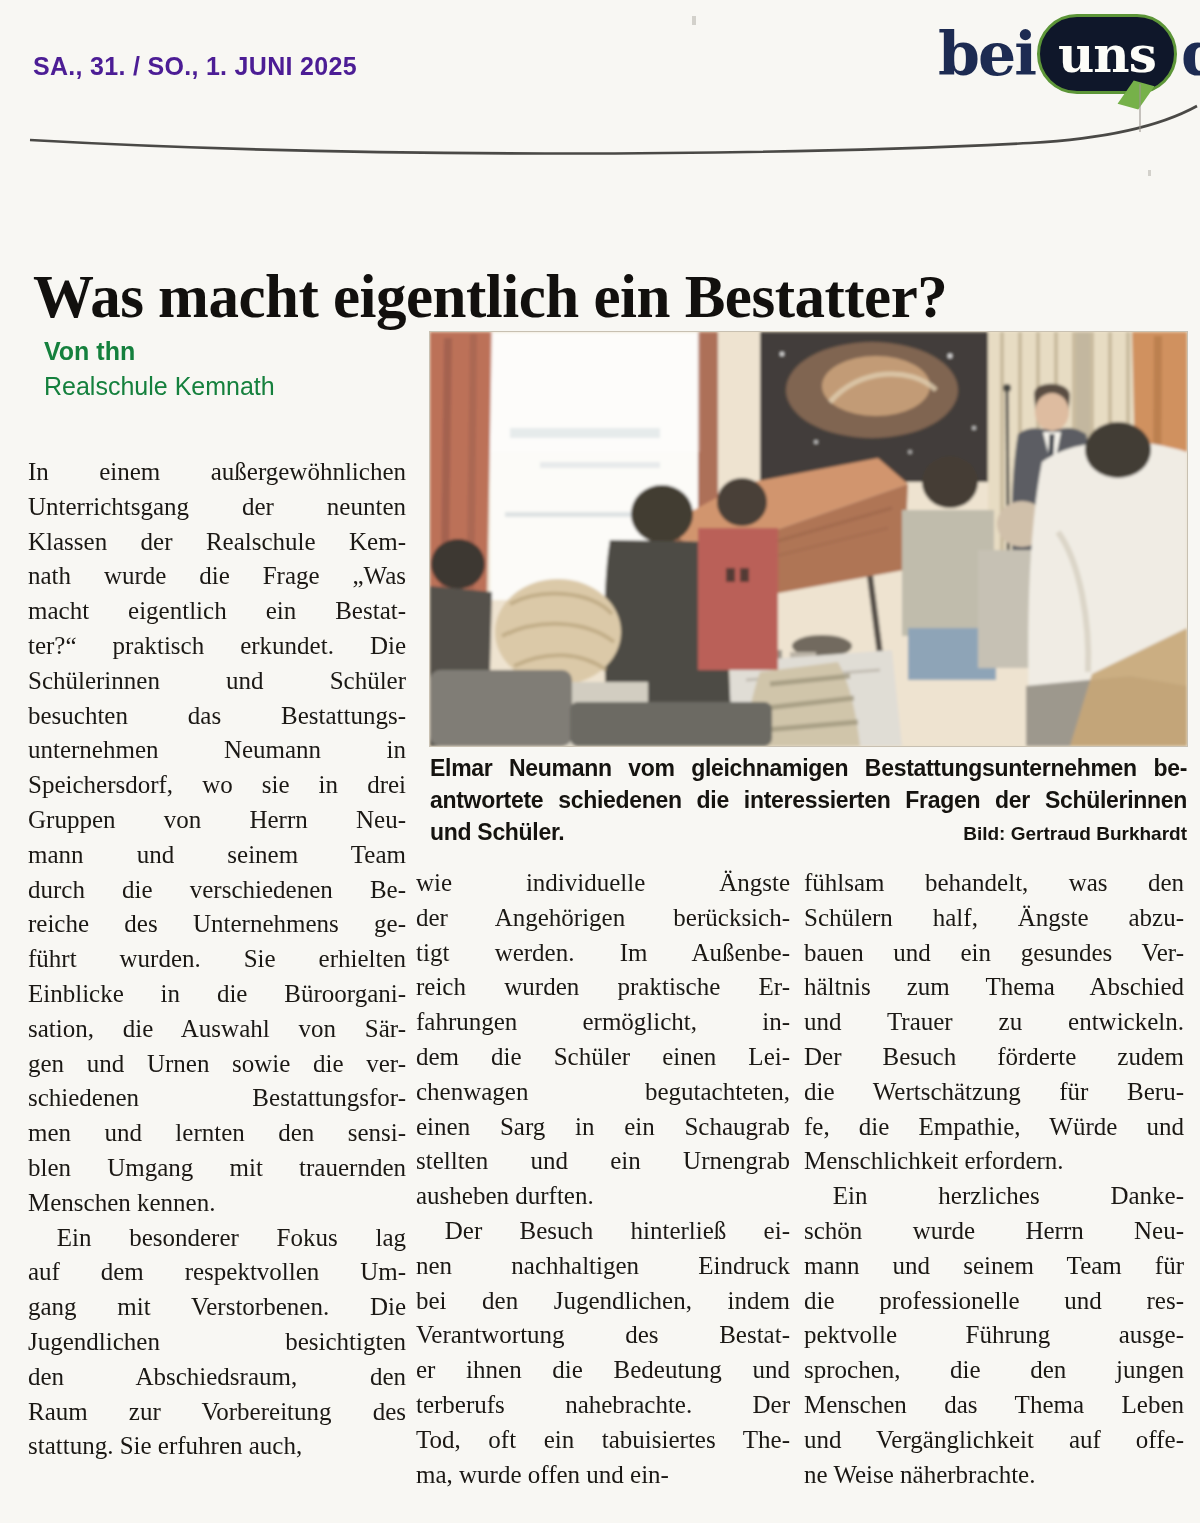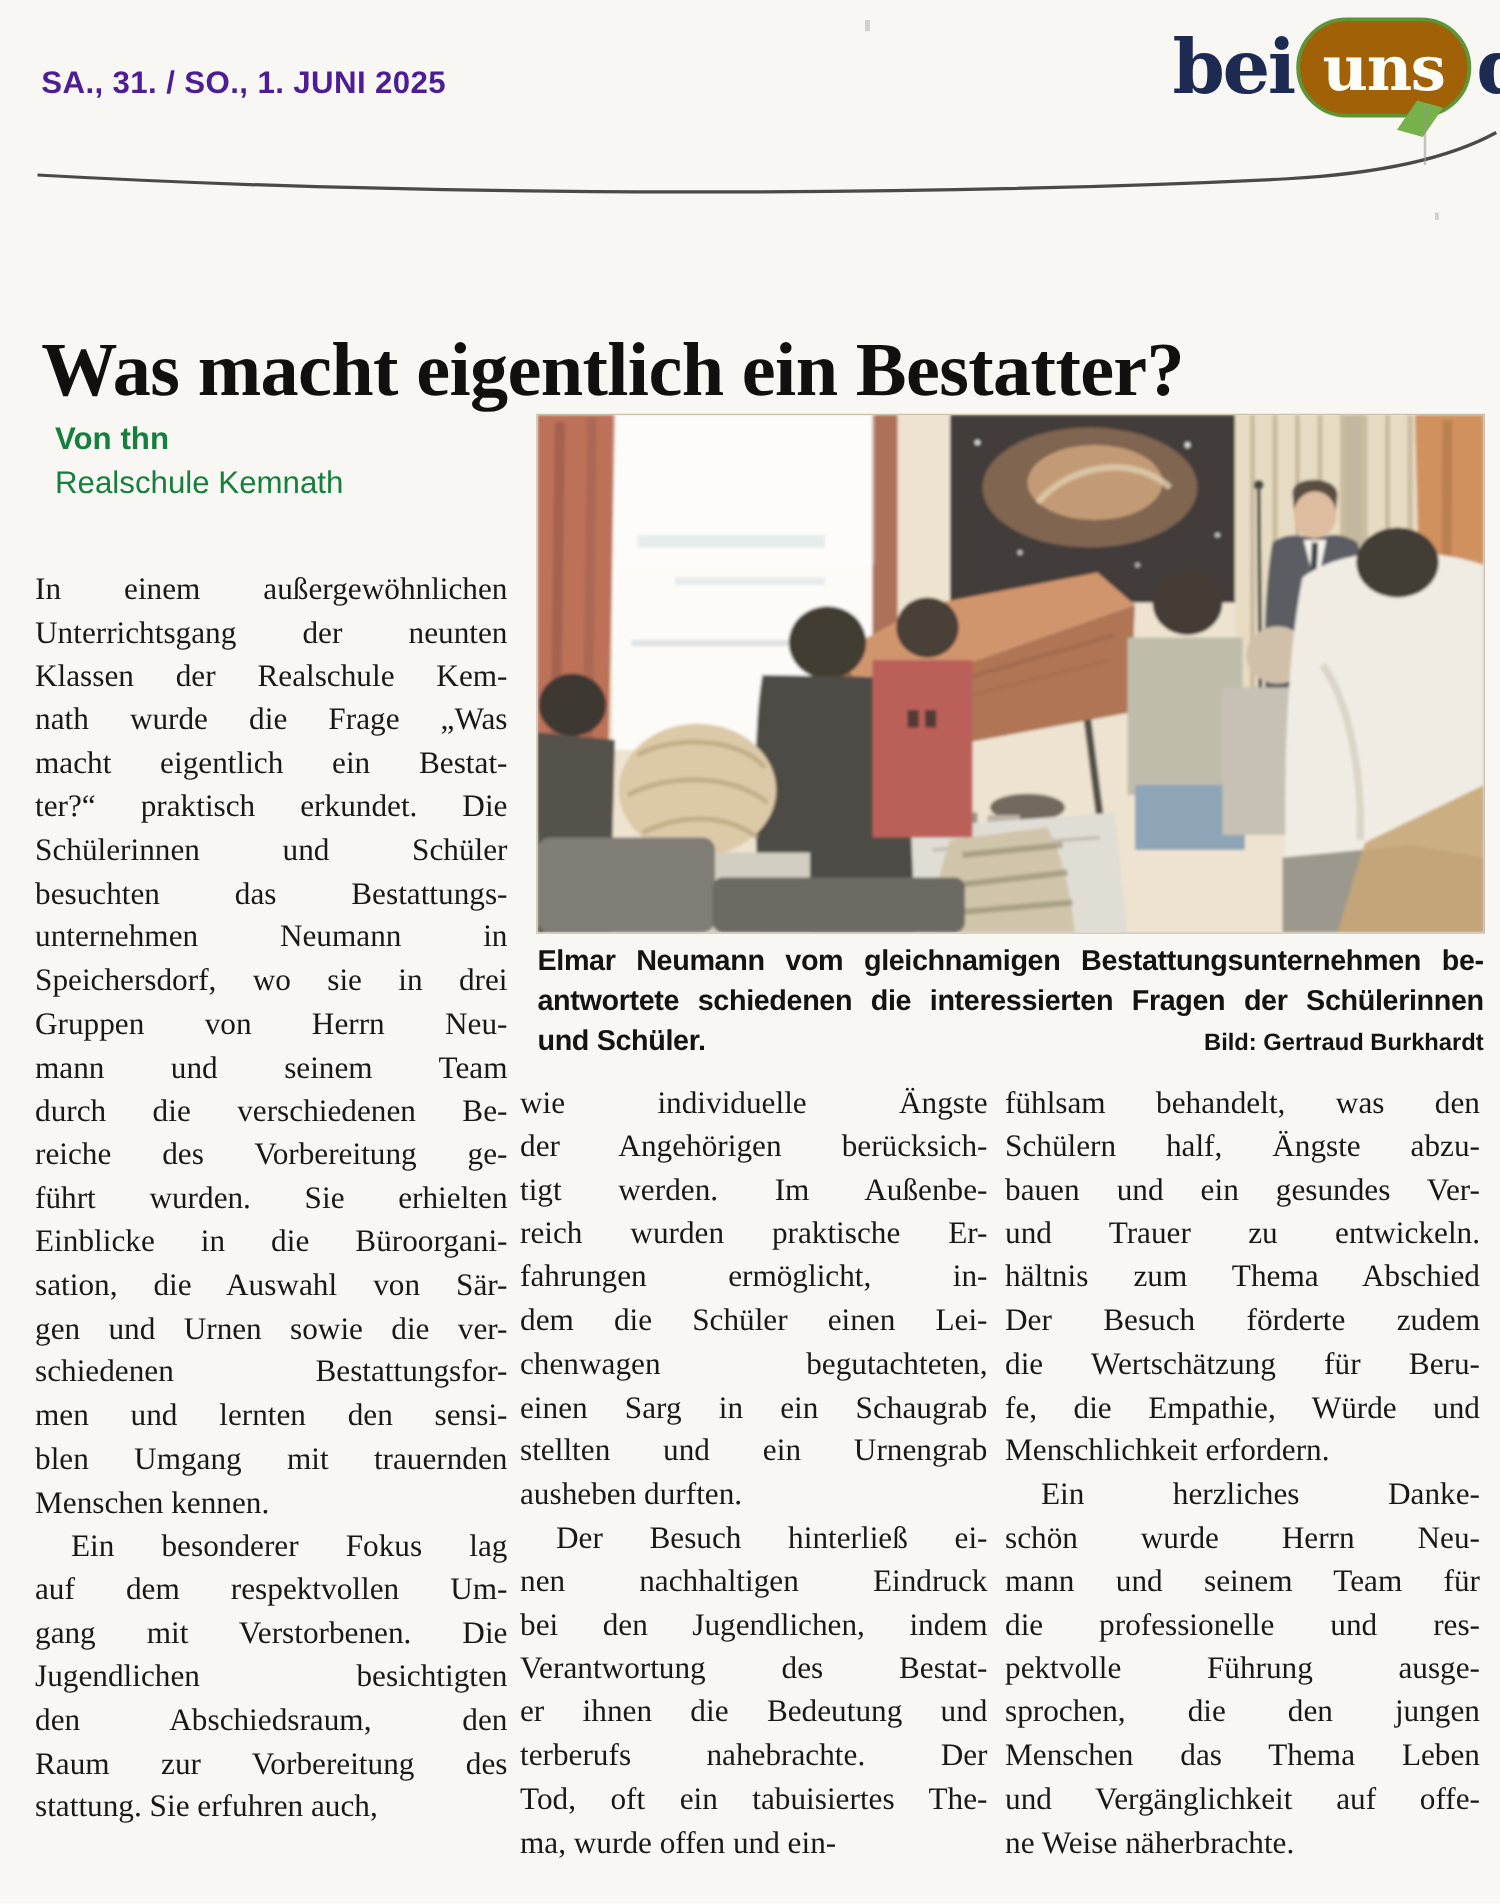--- a/index.html
+++ b/index.html
@@ -33,21 +33,21 @@
     font-family: "DejaVu Serif", serif;
     font-weight: 700;
     font-size: 60px;
     color: #1d2b52;
     letter-spacing: -2px;
   }
   .logo-bubble {
     position: relative;
     margin: 0 4px 0 2px;
     width: 134px; height: 74px;
-    background: #a16207;
+    background: #0f172a;
     border: 3px solid #5d9638;
     border-radius: 40px;
     display: flex; align-items: center; justify-content: center;
   }
   .logo-bubble-tail {
     position: absolute;
     bottom: -16px; right: 26px;
     width: 24px; height: 24px;
     background: #76b149;
     transform: skewX(-24deg) rotate(14deg);
@@ -307,21 +307,21 @@
         <div class="line">nath wurde die Frage „Was</div>
         <div class="line">macht eigentlich ein Bestat-</div>
         <div class="line">ter?“ praktisch erkundet. Die</div>
         <div class="line">Schülerinnen und Schüler</div>
         <div class="line">besuchten das Bestattungs-</div>
         <div class="line">unternehmen Neumann in</div>
         <div class="line">Speichersdorf, wo sie in drei</div>
         <div class="line">Gruppen von Herrn Neu-</div>
         <div class="line">mann und seinem Team</div>
         <div class="line">durch die verschiedenen Be-</div>
-        <div class="line">reiche des Vorbereitung ge-</div>
+        <div class="line">reiche des Unternehmens ge-</div>
         <div class="line">führt wurden. Sie erhielten</div>
         <div class="line">Einblicke in die Büroorgani-</div>
         <div class="line">sation, die Auswahl von Sär-</div>
         <div class="line">gen und Urnen sowie die ver-</div>
         <div class="line">schiedenen Bestattungsfor-</div>
         <div class="line">men und lernten den sensi-</div>
         <div class="line">blen Umgang mit trauernden</div>
         <div class="line end">Menschen kennen.</div>
       </div>
       <div class="para indent">
@@ -356,22 +356,22 @@
         <div class="line">terberufs nahebrachte. Der</div>
         <div class="line">Tod, oft ein tabuisiertes The-</div>
         <div class="line end">ma, wurde offen und ein-</div>
       </div>
     </div>
   <div id="col-3" class="col">
       <div class="para">
         <div class="line">fühlsam behandelt, was den</div>
         <div class="line">Schülern half, Ängste abzu-</div>
         <div class="line">bauen und ein gesundes Ver-</div>
+        <div class="line">hältnis zum Thema Abschied</div>
         <div class="line">und Trauer zu entwickeln.</div>
-        <div class="line">hältnis zum Thema Abschied</div>
         <div class="line">Der Besuch förderte zudem</div>
         <div class="line">die Wertschätzung für Beru-</div>
         <div class="line">fe, die Empathie, Würde und</div>
         <div class="line end">Menschlichkeit erfordern.</div>
       </div>
       <div class="para indent">
         <div class="line">Ein herzliches Danke-</div>
         <div class="line">schön wurde Herrn Neu-</div>
         <div class="line">mann und seinem Team für</div>
         <div class="line">die professionelle und res-</div>

